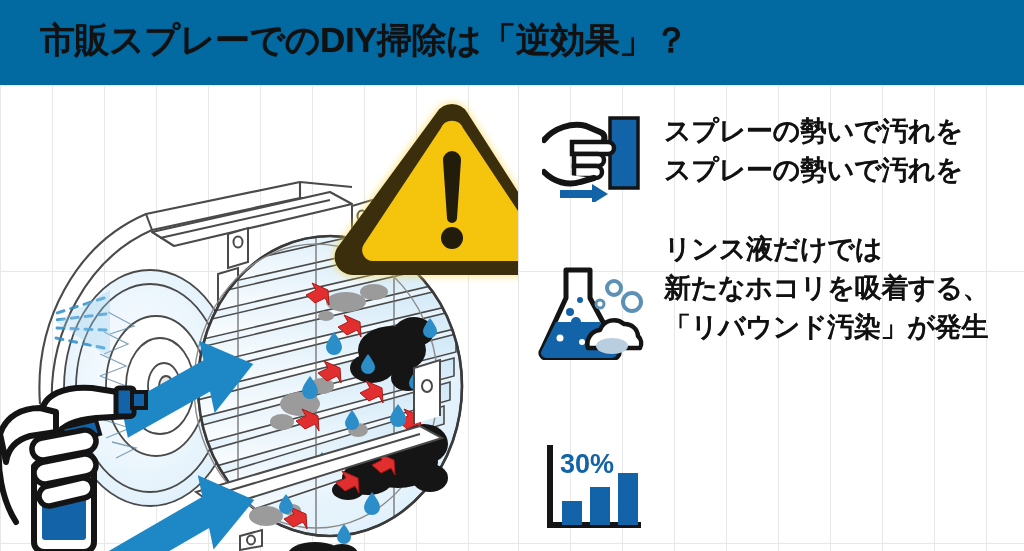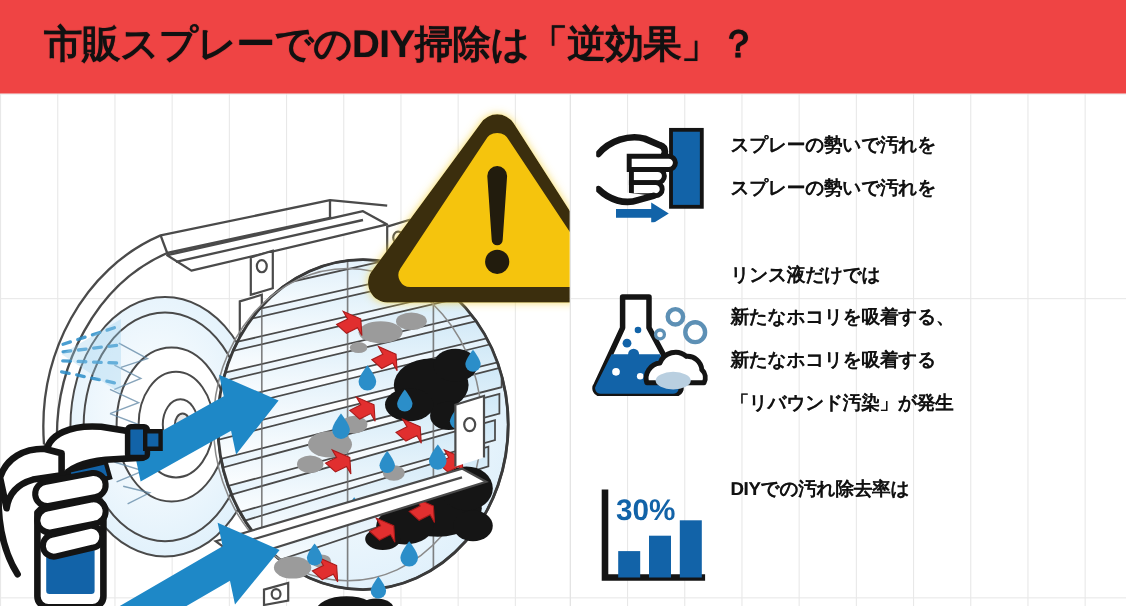--- a/index.html
+++ b/index.html
@@ -22,21 +22,21 @@
     left:0; top:0; width:1024px; height:551px;
     pointer-events:none;
   }
   .gridline-v{position:absolute;top:0;width:1px;height:551px;background:#e8e8e8;}
   .gridline-h{position:absolute;left:0;height:1px;width:1024px;background:#e8e8e8;}
 
   
   .title-bar{
     position:absolute;
     left:0; top:0; width:1024px; height:85px;
-    background:#ef4444;
+    background:#0369a1;
   }
   .title-text{
     position:absolute;
     left:40px; top:17px;
     font-size:35px;
     font-weight:bold;
     letter-spacing:-0.5px;
     color:#111111;
     white-space:nowrap;
     text-shadow:0 0 1px rgba(0,0,0,.45);
@@ -62,21 +62,21 @@
     display:flex;
     align-items:flex-start;
   }
   .point-icon{
     flex:0 0 auto;
     position:relative;
   }
   .point-text{
     color:#111111;
     font-weight:bold;
-    font-size:17px;
+    font-size:27px;
     line-height:39px;
     letter-spacing:-0.3px;
     white-space:nowrap;
     text-shadow:0 0 .6px rgba(0,0,0,.5);
   }
   .point-text .ln{display:block;}
 
   #point-1{left:12px; top:20px;}
   #point-1 .point-icon{width:104px;height:86px;margin-right:18px;margin-top:4px;}
   #point-2{left:6px; top:138px;justify-content:center;}
@@ -369,37 +369,35 @@
           <ellipse cx="76" cy="82" rx="16" ry="8" fill="#b9cfe0"></ellipse>
 
           <circle cx="78" cy="24" r="7" fill="none" stroke="#5d90b5" stroke-width="4"></circle>
           <circle cx="96" cy="38" r="9" fill="none" stroke="#5d90b5" stroke-width="4"></circle>
           <circle cx="64" cy="40" r="4" fill="none" stroke="#5d90b5" stroke-width="3"></circle>
         </svg>
       </div>
       <div class="point-text">
         <span class="ln">リンス液だけでは</span>
         <span class="ln">新たなホコリを吸着する、</span>
-        <span class="ln">新たなホコリを吸着する</span>
         <span class="ln">「リバウンド汚染」が発生</span>
       </div>
     </div>
 
     <div class="point" id="point-3">
       <div class="point-icon">
         <svg width="104" height="90" viewBox="0 0 104 90" xmlns="http://www.w3.org/2000/svg">
 
           <path d="M 8 2 L 8 80 L 96 80" fill="none" stroke="#141414" stroke-width="6" stroke-linecap="square"></path>
 
           <rect x="20" y="56" width="20" height="24" fill="#1263a8"></rect>
           <rect x="48" y="42" width="20" height="38" fill="#1263a8"></rect>
           <rect x="76" y="28" width="20" height="52" fill="#1263a8"></rect>
 
           <text x="18" y="28" font-family="Liberation Sans, sans-serif" font-size="27" font-weight="bold" fill="#1263a8">30%</text>
         </svg>
       </div>
       <div class="point-text">
-        <span class="ln">DIYでの汚れ除去率は</span>
       </div>
     </div>
 
   </div>
 </div>
 
 </body></html>

